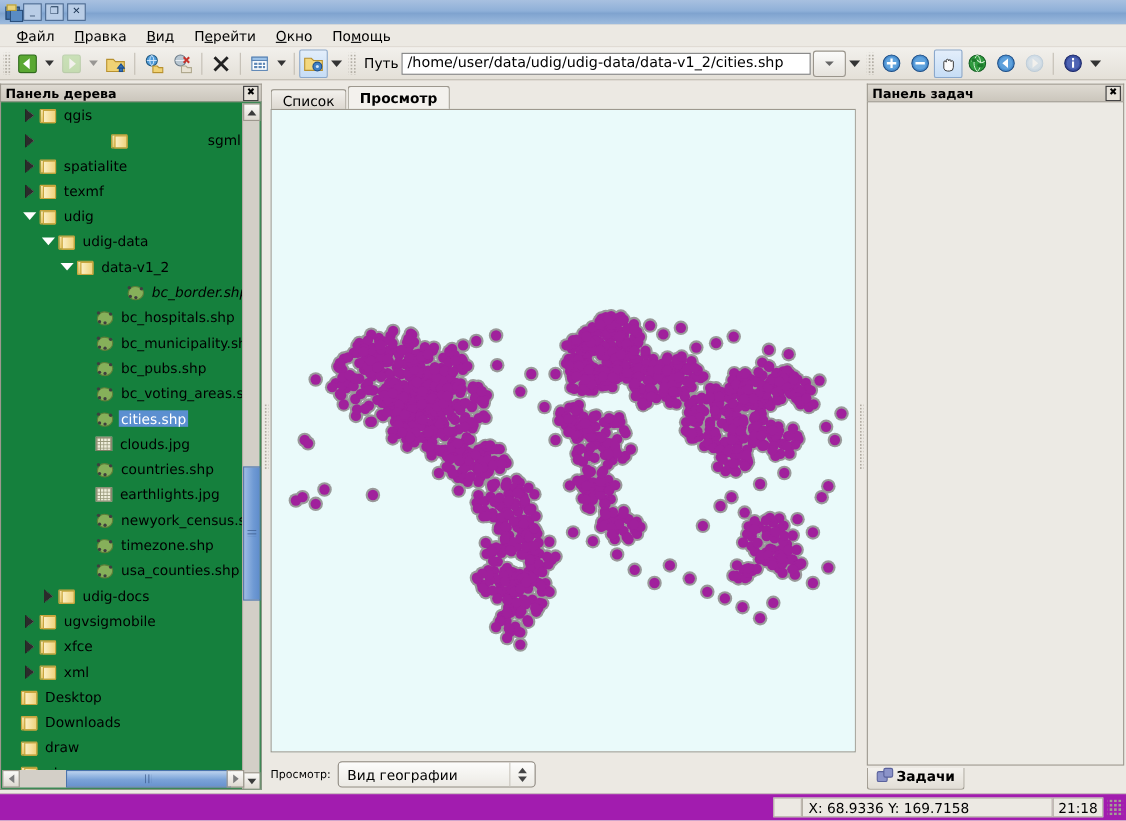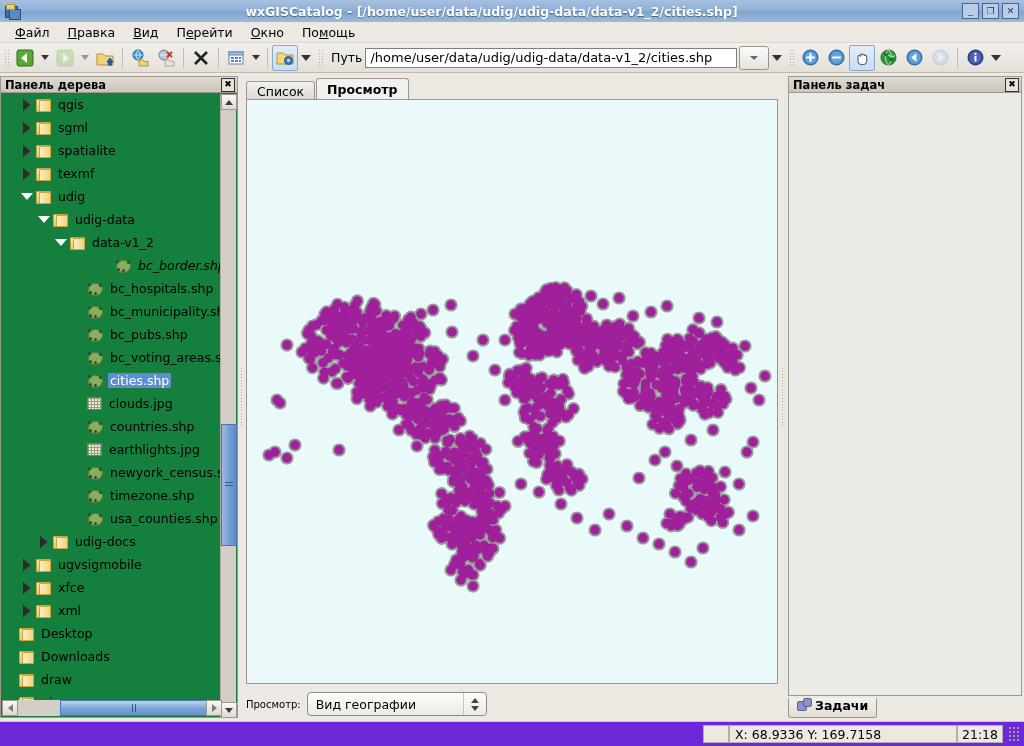--- a/index.html
+++ b/index.html
@@ -172,40 +172,39 @@
   .task-tab{height:20px;padding:0 8px;box-sizing:border-box;display:flex;gap:4px;
     font-size:12.5px;font-weight:bold;border:1px solid #9d988e;border-top:none;
     border-radius:0 0 3px 3px;background:linear-gradient(to bottom,#f3f1ed,#e2ded6);}
   .gear{width:14px;height:13px;position:relative;flex:0 0 auto;}
   .gear i{position:absolute;background:#8b93c9;border:1px solid #5a629c;}
   .gear .g1{left:0px;top:3px;width:8px;height:8px;border-radius:2px;}
   .gear .g2{left:6px;top:0px;width:7px;height:7px;border-radius:2px;}
 
   
   .statusbar{position:absolute;left:0;bottom:0;width:1024px;height:24px;
-    background:#6d28d9;border-top:1px solid #cfcac1;display:flex;align-items:center;}
+    background:#a21caf;border-top:1px solid #cfcac1;display:flex;align-items:center;}
   .sb-field{height:18px;border:1px solid #b5b0a6;box-sizing:border-box;background:#ece9e3;
     display:flex;align-items:center;padding:0 5px;font-size:12.5px;white-space:nowrap;}
   .sb-spacer{flex:1 1 auto;}
   .sb-resize{width:14px;height:14px;margin:0 3px 0 4px;
     background-image:radial-gradient(#a39e94 40%,transparent 41%);background-size:4px 4px;
     background-position:1px 3px;flex:0 0 auto;}
 </style>
 </head>
 <body>
 
 <div class="app">
 
   <div class="titlebar">
     <div class="title-icon">
       <span class="s1"></span>
         <span class="s2"></span>
         <span class="s3"></span>
     </div>
-    <div class="title-text">wxGISCatalog - [/home/user/data/udig/udig-data/data-v1_2/cities.shp]</div>
     <div class="title-btns">
       <div class="tbtn">_</div>
       <div class="tbtn">❐</div>
       <div class="tbtn">✕</div>
     </div>
   </div>
 
   <div class="menubar">
     <div class="menu-item"><u>Ф</u><span>айл</span></div>
     <div class="menu-item"><u>П</u><span>равка</span></div>
@@ -375,21 +374,21 @@
           <div class="trow" style="padding-left: 17px;">
             <span class="tw">
               <span class="tri-r"></span>
             </span>
             <span class="folder">
               <i class="back"></i>
               <i class="front"></i>
             </span>
             <span class="tlabel">qgis</span>
           </div>
-          <div class="trow" style="padding-left: 17px;">
+          <div class="trow" style="padding-left: 17px; justify-content: space-between;">
             <span class="tw">
               <span class="tri-r"></span>
             </span>
             <span class="folder">
               <i class="back"></i>
               <i class="front"></i>
             </span>
             <span class="tlabel">sgml</span>
           </div>
           <div class="trow" style="padding-left: 17px;">

